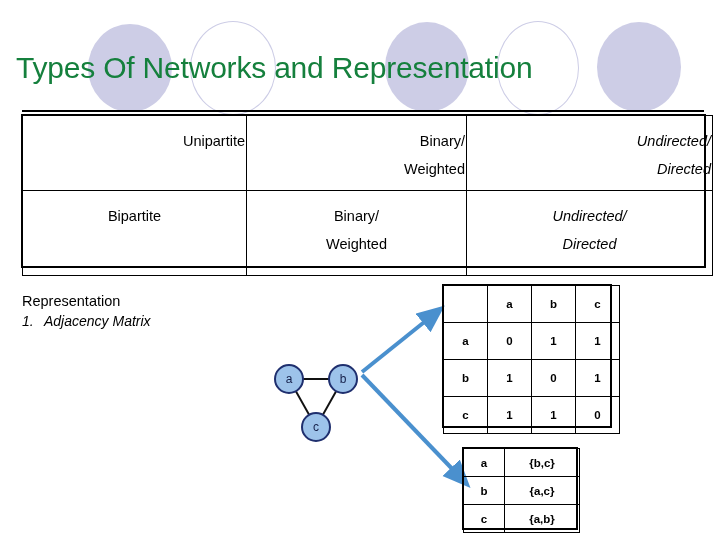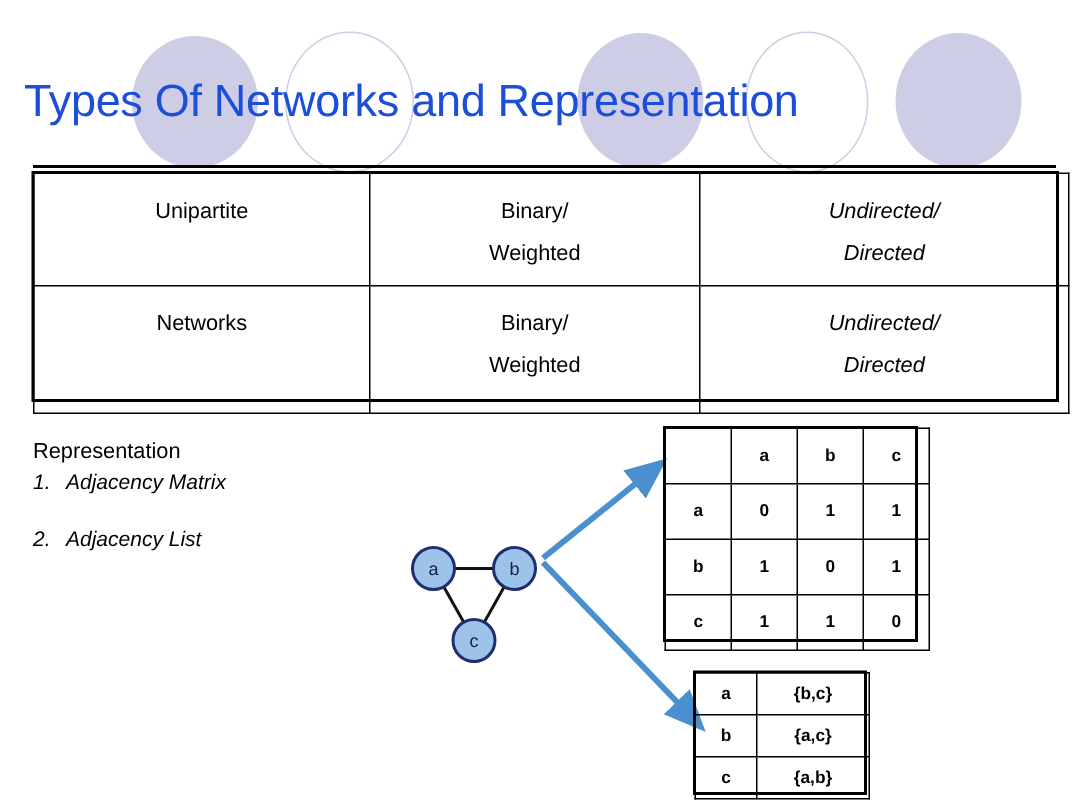--- a/index.html
+++ b/index.html
@@ -38,21 +38,21 @@
 
   #page-title {
     position: absolute;
     left: 16px;
     top: 50px;
     width: 690px;
     font-size: 30px;
     line-height: 36px;
     letter-spacing: -0.2px;
     white-space: nowrap;
-    color: #1d4ed8;
+    color: #15803d;
   }
 
   #title-rule {
     position: absolute;
     left: 22px;
     top: 110px;
     width: 682px;
     height: 2px;
     background: #000000;
   }
@@ -68,21 +68,21 @@
   }
   #types-table td {
     border: 1px solid #000000;
     text-align: center;
     vertical-align: top;
     padding-top: 11px;
     font-size: 14.5px;
     line-height: 28px;
     height: 60px;
   }
-  #types-table tr:first-child td { height: 62px; }
+  #types-table tr:first-child td { height: 62px; text-align: right; }
   #types-table tr:last-child  td { height: 72px; }
   #types-table .col-a { width: 221px; }
   #types-table .col-b { width: 217px; }
   #types-table .col-c { width: 243px; font-style: italic; }
   #types-frame {
     position: absolute;
     left: 21px;
     top: 114px;
     width: 681px;
     height: 150px;
@@ -221,42 +221,39 @@
         <div>Binary/</div>
         <div>Weighted</div>
       </td>
       <td class="col-c">
         <div>Undirected/</div>
         <div>Directed</div>
       </td>
     </tr>
     <tr>
       <td class="col-a">
-        <span>Networks</span>
+        <span>Bipartite</span>
       </td>
       <td class="col-b">
         <div>Binary/</div>
         <div>Weighted</div>
       </td>
       <td class="col-c">
         <div>Undirected/</div>
         <div>Directed</div>
       </td>
     </tr>
   </tbody>
     </table>
   <div id="types-frame"></div>
 
   <div id="rep-block">
     <div id="rep-heading">Representation</div>
     <div class="rep-item">
       <span class="rep-num">1.</span><span>Adjacency Matrix</span>
-    </div>
-    <div class="rep-item">
-      <span class="rep-num">2.</span><span>Adjacency List</span>
     </div>
   </div>
 
   <div id="graph-diagram">
     <svg width="110" height="100" style="position:absolute;left:0;top:0;">
       <line x1="27" y1="27" x2="81" y2="27" stroke="#111111" stroke-width="2"></line>
       <line x1="27" y1="27" x2="54" y2="75" stroke="#111111" stroke-width="2"></line>
       <line x1="81" y1="27" x2="54" y2="75" stroke="#111111" stroke-width="2"></line>
     </svg>
     <div class="graph-node" style="left:12px;top:12px;">a</div>

